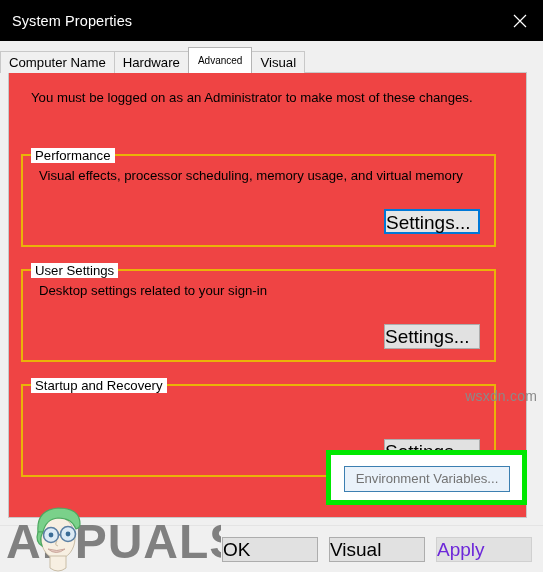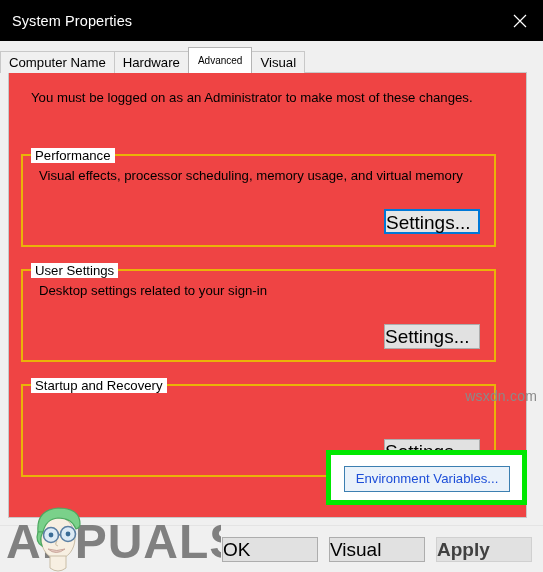--- a/index.html
+++ b/index.html
@@ -160,24 +160,23 @@
     text-align: left;
     cursor: default;
     padding: 0;
     white-space: nowrap;
   }
   .btn.focused {
     border: 2px solid #0078d7;
     background: #e6e6e6;
   }
   .btn.disabled {
-    color: #404040;
+    color: #6d28d9;
     background: #e1e1e1;
     border-color: #d0d0d0;
-    font-weight: bold;
   }
 
   .btn-settings {
     right: 14px;
     bottom: 11px;
     width: 96px;
     height: 25px;
     line-height: 23px;
   }
 
@@ -198,21 +197,21 @@
     left: 13px;
     top: 11px;
     width: 166px;
     height: 26px;
     line-height: 24px;
     background: #eaf2fa;
     border: 1px solid #3c7fb1;
     box-sizing: border-box;
     font-size: 13.2px;
     text-align: center;
-    color: #1d4ed8;
+    color: #737373;
     white-space: nowrap;
     cursor: default;
   }
 
   
   .footer {
     position: absolute;
     left: 0;
     top: 525px;
     width: 543px;

